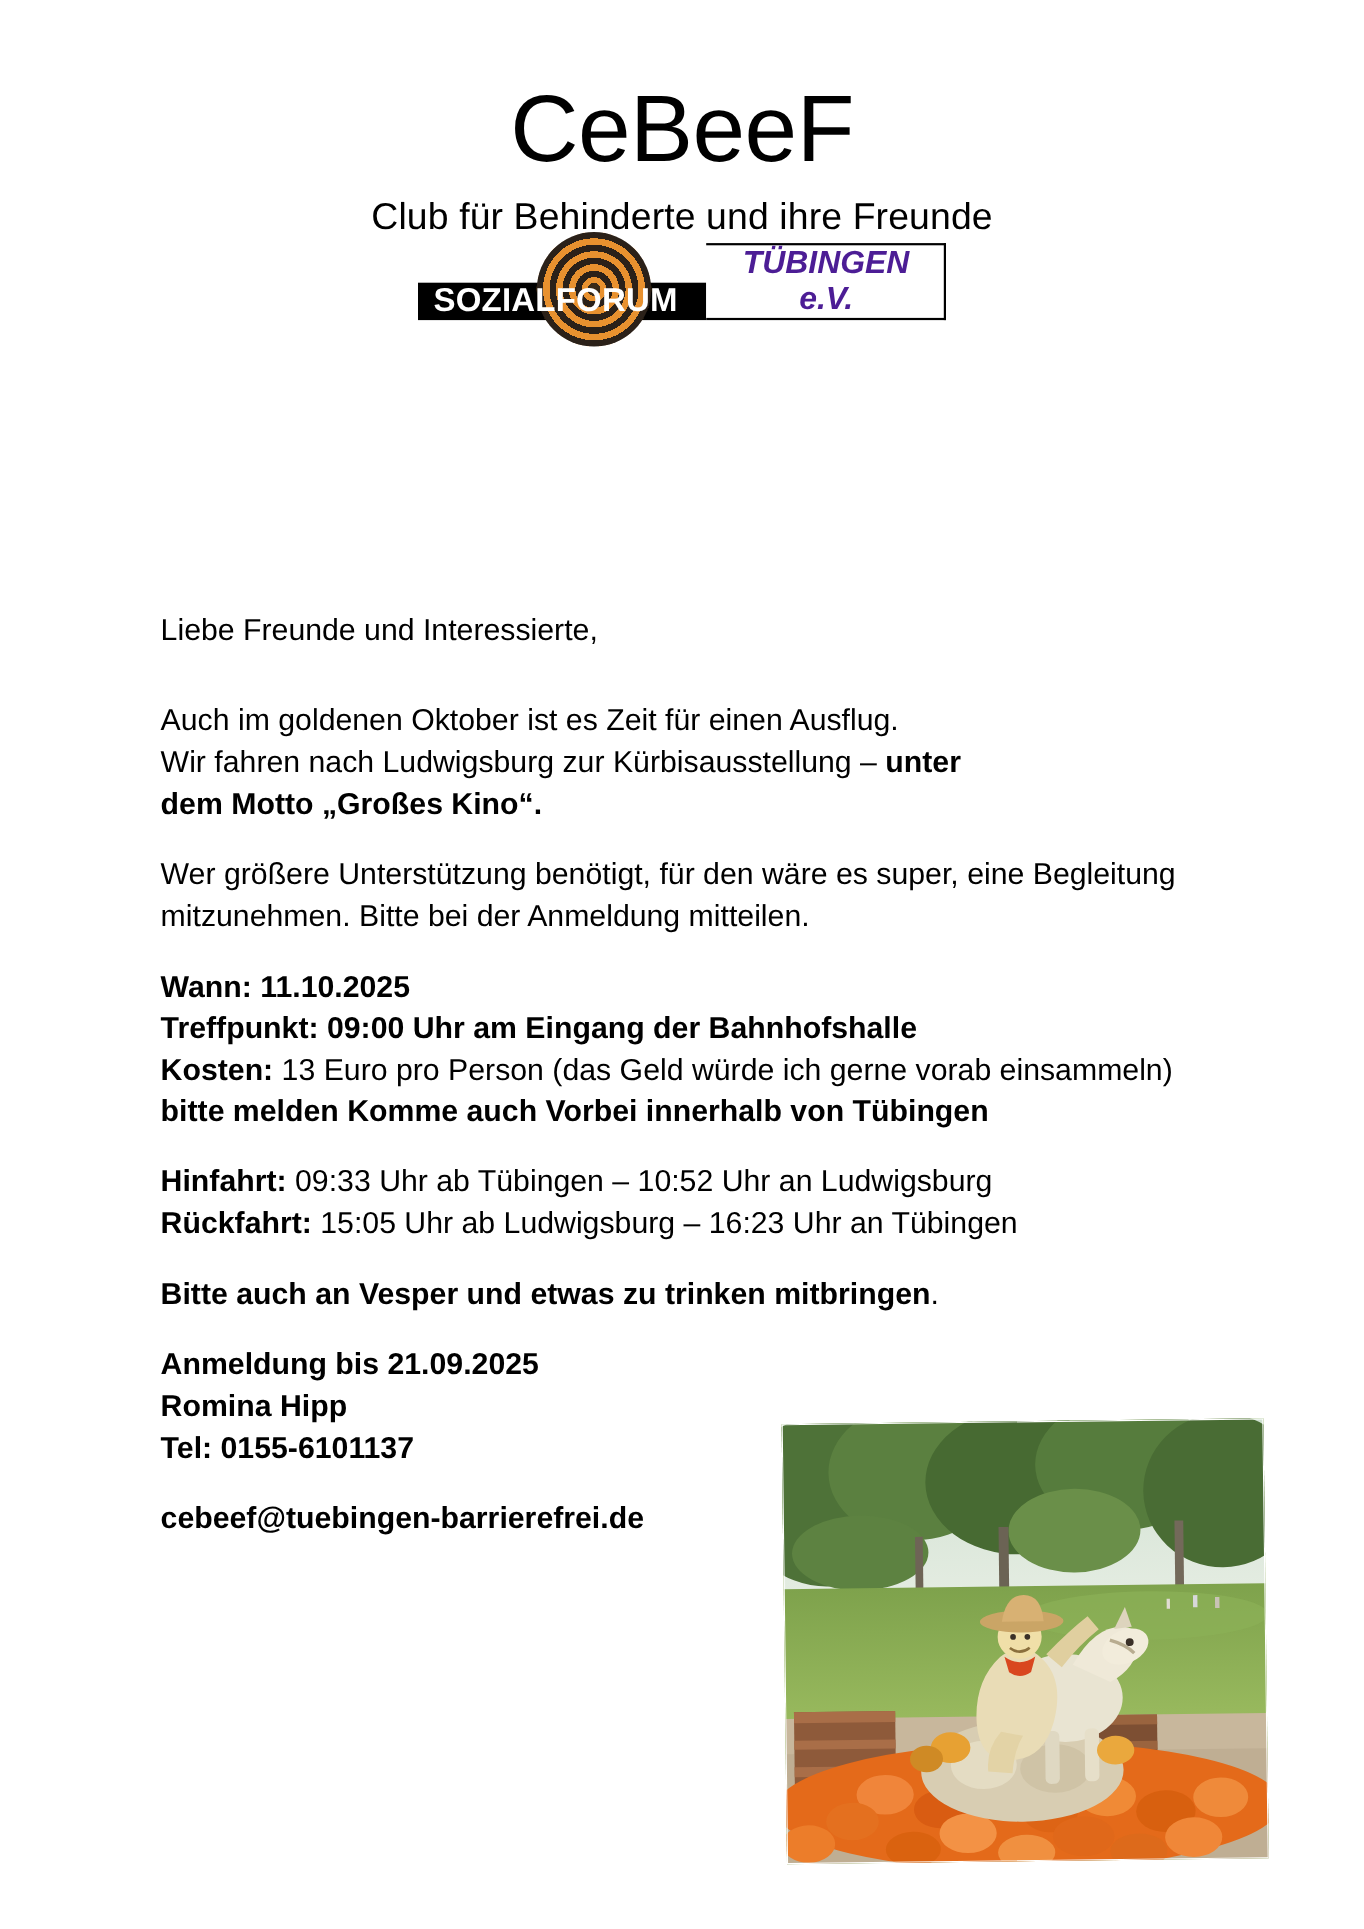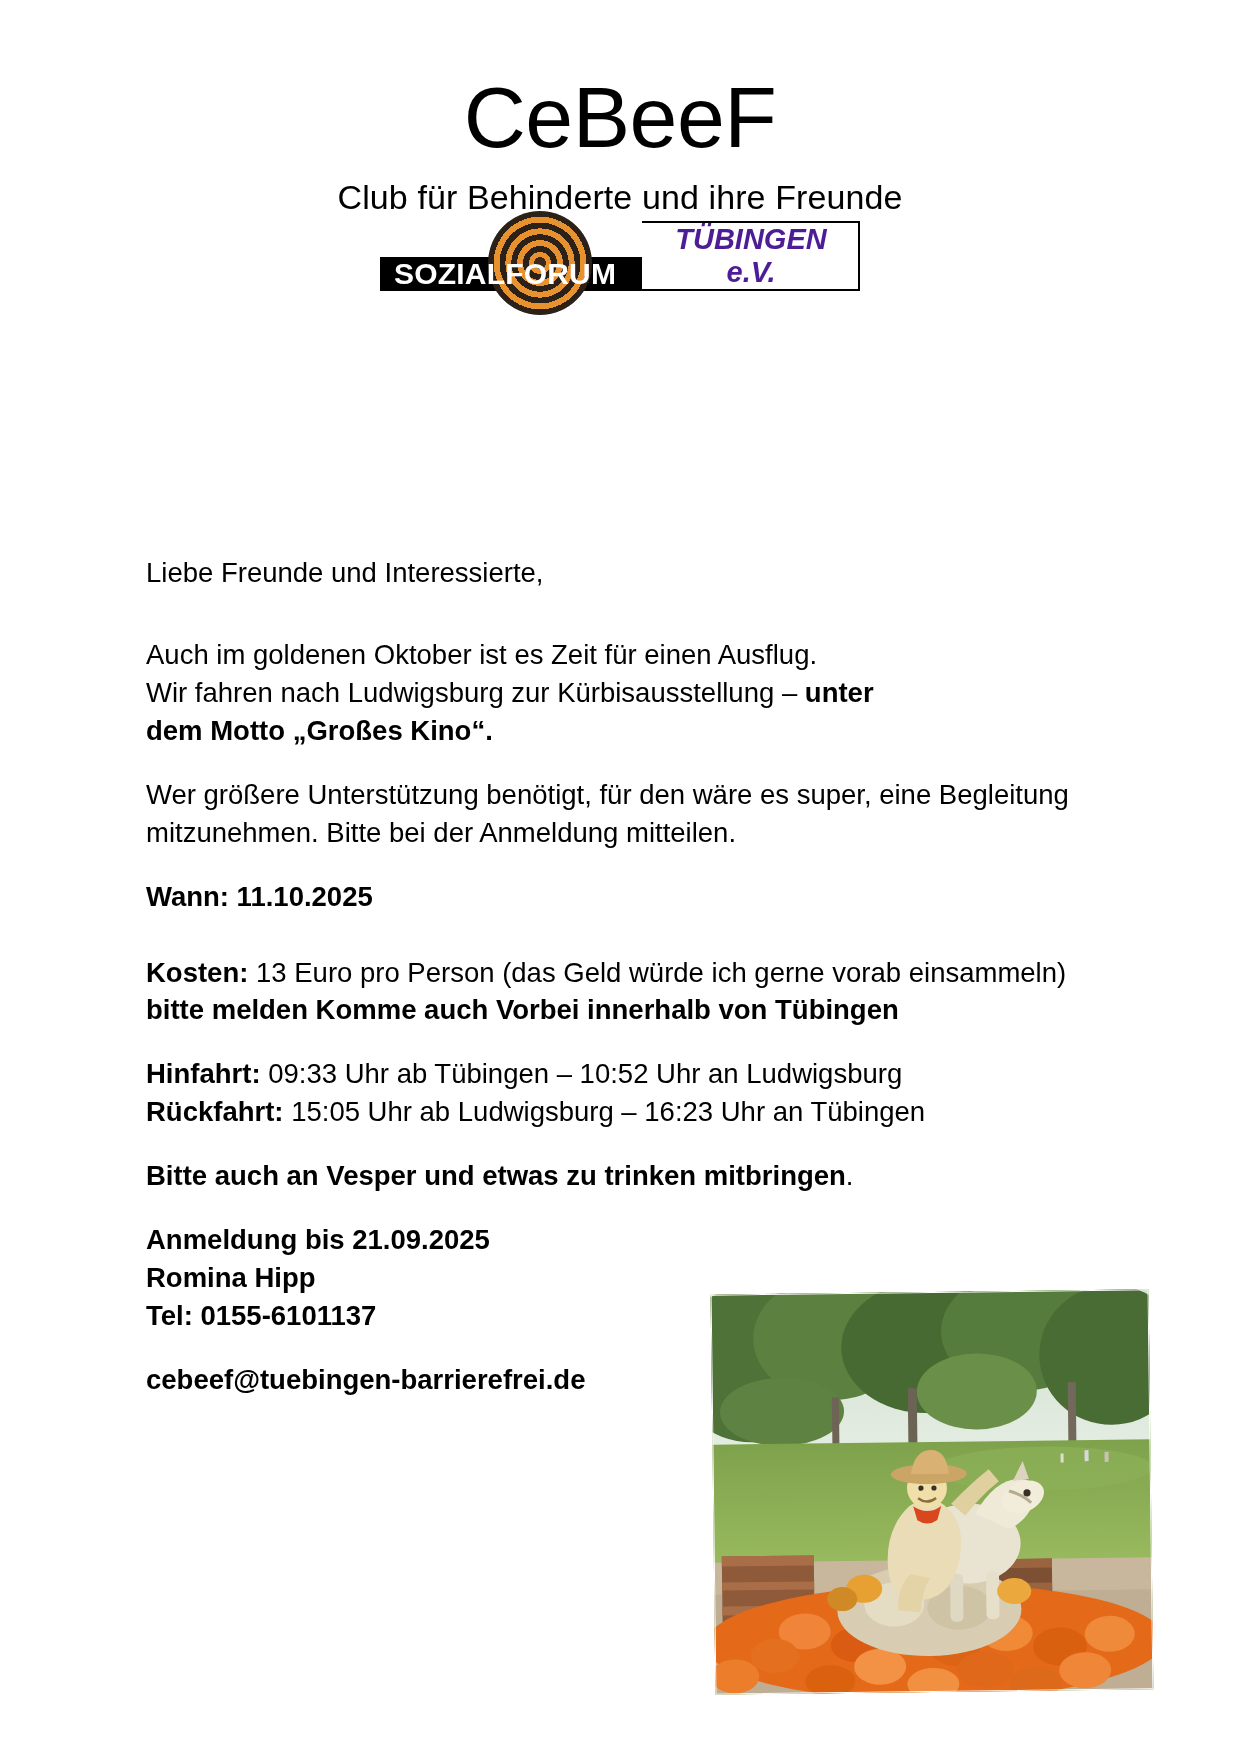--- a/index.html
+++ b/index.html
@@ -162,21 +162,21 @@
     <p>
       <span>Auch im goldenen Oktober ist es Zeit für einen Ausflug.</span><br>
       <span>Wir fahren nach Ludwigsburg zur Kürbisausstellung – </span><span class="b">unter</span><br>
       <span class="b">dem Motto </span><span class="bi">„Großes Kino“</span><span class="b">.</span>
     </p>
 
     <p>Wer größere Unterstützung benötigt, für den wäre es super, eine Begleitung mitzunehmen. Bitte bei der Anmeldung mitteilen.</p>
 
     <p>
       <span class="b">Wann: 11.10.2025</span><br>
-      <br>
+      <span class="b">Treffpunkt: 09:00 Uhr am Eingang der Bahnhofshalle</span><br>
       <span class="b">Kosten:</span><span> 13 Euro pro Person (das Geld würde ich gerne vorab einsammeln) </span><span class="b">bitte melden Komme auch Vorbei innerhalb von Tübingen</span>
     </p>
 
     <p>
       <span class="b">Hinfahrt:</span><span> 09:33 Uhr ab Tübingen – 10:52 Uhr an Ludwigsburg</span><br>
       <span class="b">Rückfahrt:</span><span> 15:05 Uhr ab Ludwigsburg – 16:23 Uhr an Tübingen</span>
     </p>
 
     <p>
       <span class="b">Bitte auch an Vesper und etwas zu trinken mitbringen</span><span>.</span>

